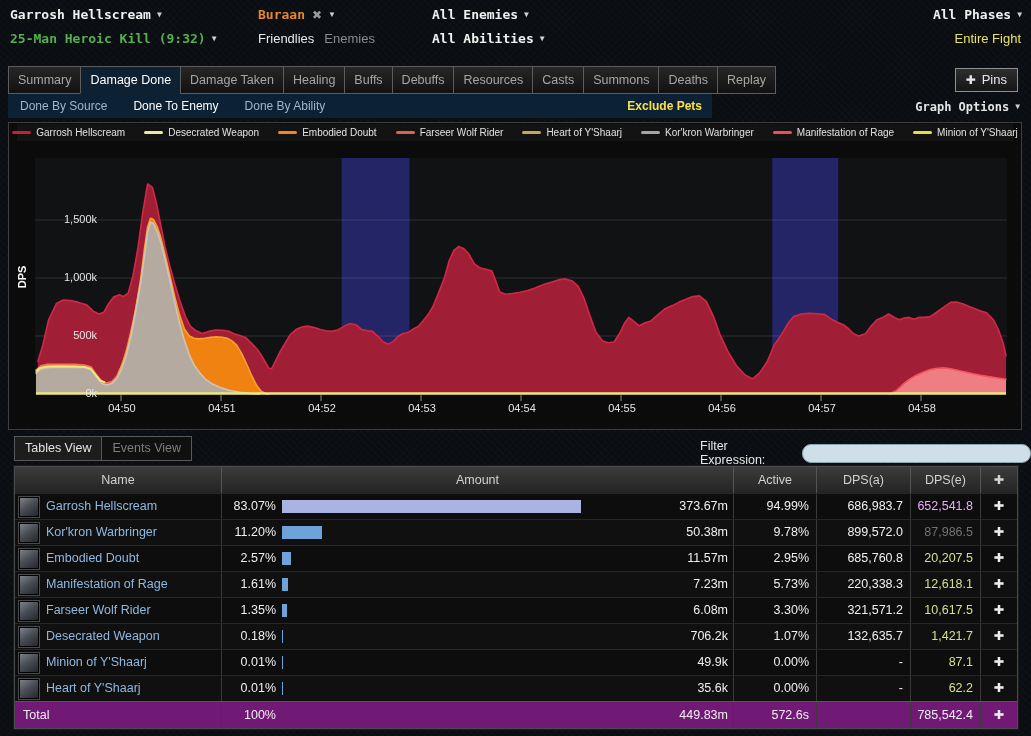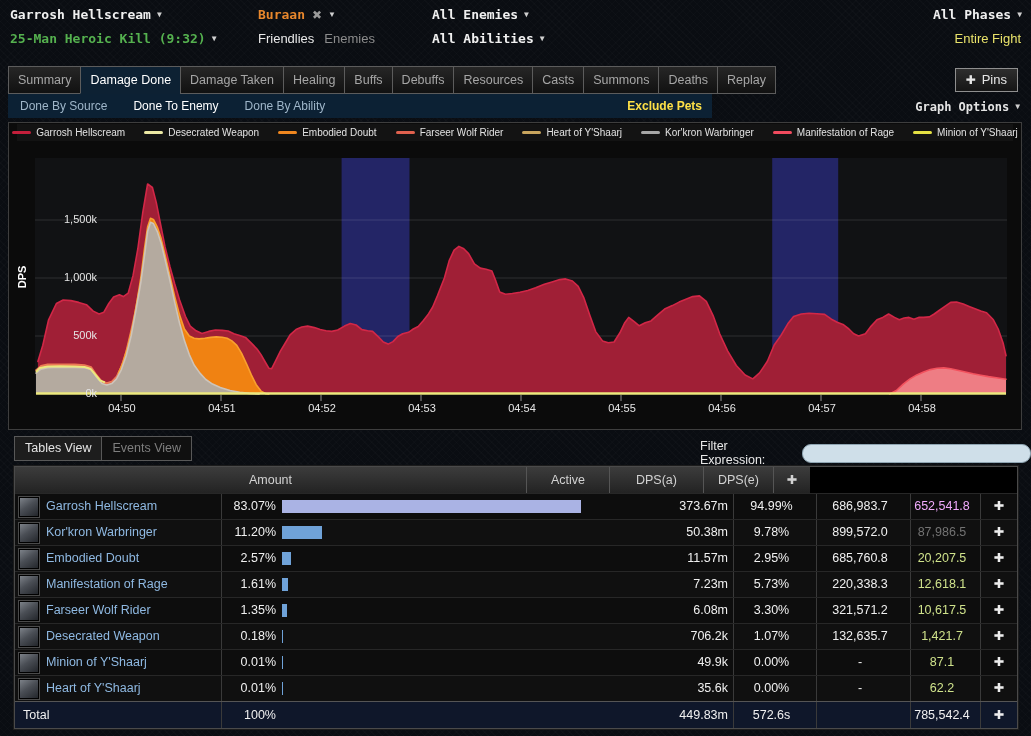--- a/index.html
+++ b/index.html
@@ -67,32 +67,32 @@
   #table-panel{position:absolute;left:14px;top:466px;width:1004px;box-sizing:border-box;
                border:1px solid #4a4a4a;outline:1px solid #1c1c1c;background:#000;}
   .thead{display:flex;height:26px;line-height:26px;}
   .hc{background:linear-gradient(#3c3c3c,#232323);color:#d2d2d2;font-size:12.5px;text-align:center;
       border-right:1px solid #555;box-sizing:border-box;}
   .hc:last-child{border-right:none;}
   .w-name{width:207px;}.w-amount{width:512px;}.w-active{width:83px;}
   .w-dpsa{width:94px;}.w-dpse{width:70px;}.w-plus{width:36px;}
   .trow{display:flex;height:25px;line-height:25px;background:#0d0d0d;border-top:1px solid #272727;font-size:12.5px;}
   .trow:nth-child(even){background:#101010;}
-  .trow.total{background:#0f172a;border-top:1px solid #555;height:26px;line-height:26px;}
+  .trow.total{background:#701a75;border-top:1px solid #555;height:26px;line-height:26px;}
   .bc{border-right:1px solid #3a3a3a;box-sizing:border-box;}
   .c-name{display:flex;align-items:center;gap:7px;padding-left:4px;overflow:hidden;white-space:nowrap;}
   .c-name .nm{cursor:pointer;}
   .c-name.total-name{color:#f0f0f0;padding-left:8px;}
   .npc-icon{width:18px;height:18px;flex:0 0 18px;border:1px solid #000;outline:1px solid #4a4a4a;
             background:linear-gradient(145deg,#7d8289 0%,#4a4e55 45%,#23262b 100%);}
   .c-amount{position:relative;}
   .pct{position:absolute;left:0;top:0;width:54px;text-align:right;color:#f0f0f0;}
   .bar{position:absolute;left:60px;top:6px;height:13px;}
   .amt{position:absolute;right:5px;top:0;color:#f0f0f0;}
-  .num{text-align:center;padding-right:7px;color:#f0f0f0;}
+  .num{text-align:right;padding-right:7px;color:#f0f0f0;}
   .c-plus{text-align:center;color:#ededed;cursor:pointer;border-right:none;}
 </style>
 </head>
 <body>
 
 <div id="app">
 
   <div>
     <div class="hline mono" style="left:10px;top:7px;color:#f0f0f0;">
       <span>Garrosh Hellscream</span><span class="caret">▼</span>
@@ -233,20 +233,21 @@
     <div class="btab">Tables View</div>
     <div class="btab inactive">Events View</div>
   </div>
   <div id="filter-wrap">
     <label>Filter Expression:</label>
     <input id="filter-input" type="text" value="" style="">
   </div>
 
   <div id="table-panel">
     <div class="thead">
+      <div class="hc w-name">Name</div>
       <div class="hc w-amount">Amount</div>
       <div class="hc w-active">Active</div>
       <div class="hc w-dpsa">DPS(a)</div>
       <div class="hc w-dpse">DPS(e)</div>
       <div class="hc w-plus">✚</div>
     </div>
     <div id="table-body">
         <div class="trow">
           <div class="bc w-name c-name">
             <span class="npc-icon"></span>

